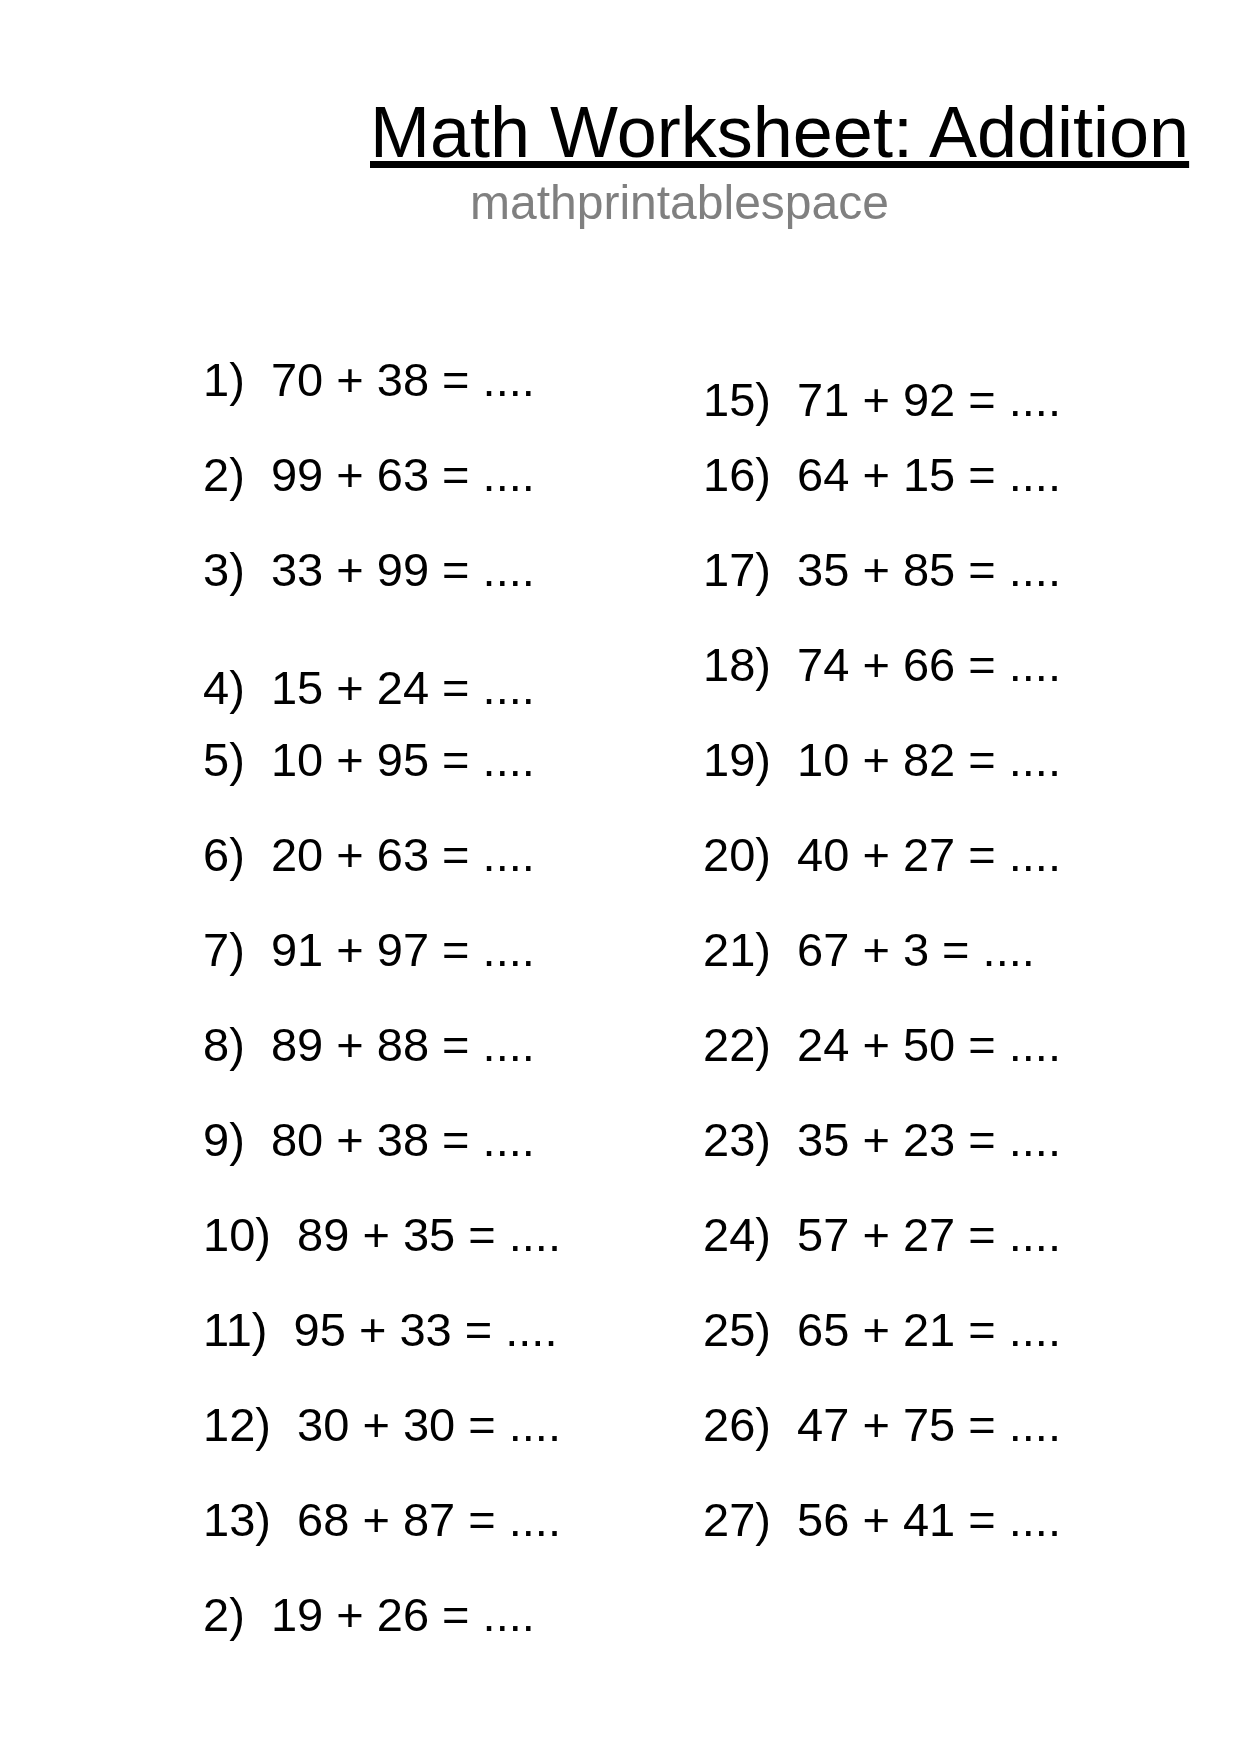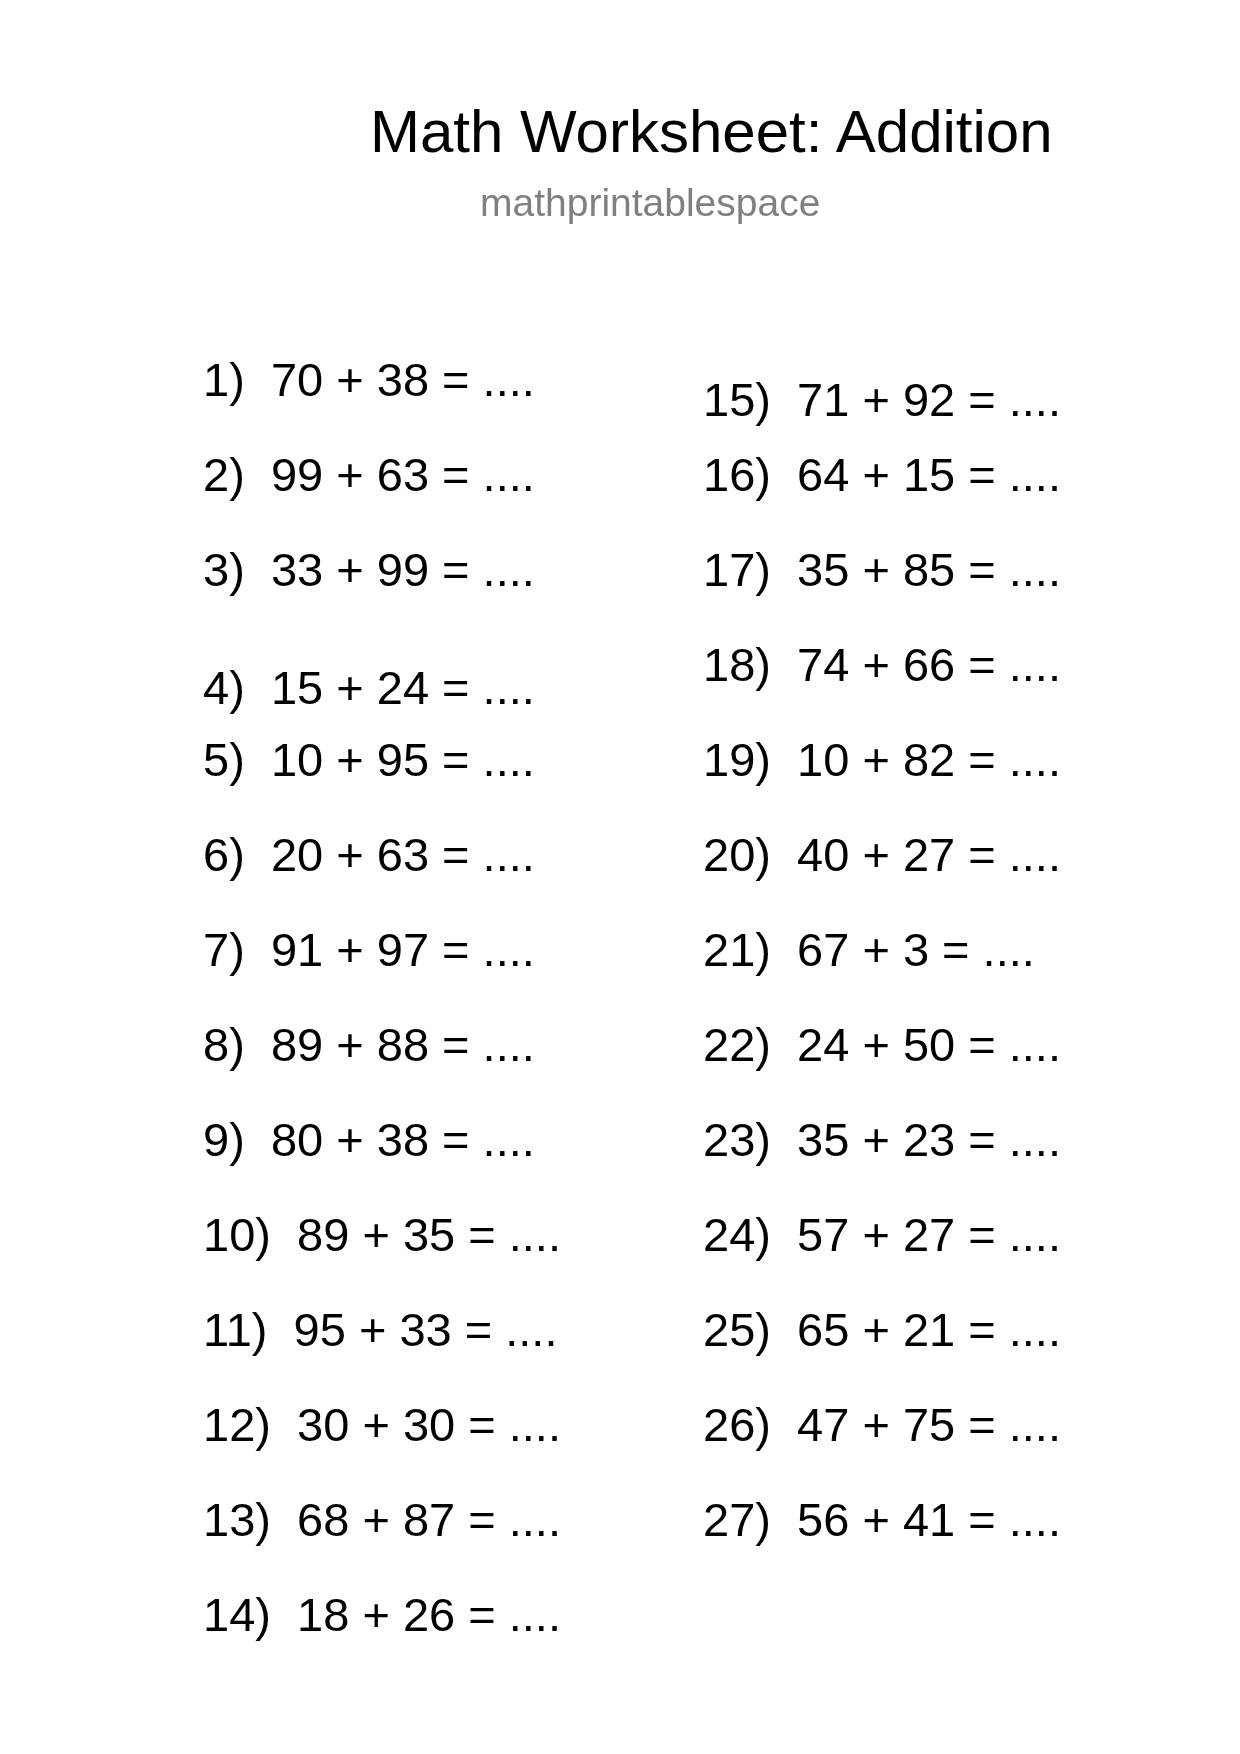--- a/index.html
+++ b/index.html
@@ -12,34 +12,34 @@
       height: 1754px;
       position: relative;
       overflow: hidden;
       font-family: "Liberation Sans", sans-serif;
       color: #000000;
     }
     .title {
       position: absolute;
       left: 370px;
       top: 96px;
-      font-size: 60px;
+      font-size: 72px;
       line-height: 72px;
       white-space: nowrap;
       color: #000000;
+      text-decoration: underline;
     }
     .subtitle {
       position: absolute;
       left: 470px;
       top: 178px;
-      font-size: 39px;
+      font-size: 48px;
       line-height: 50px;
       white-space: nowrap;
       color: #808080;
-      margin-left: 10px;
     }
     .column {
       position: absolute;
       top: 0;
     }
     .col-left { left: 203px; }
     .col-right { left: 703px; }
     .problem {
       position: absolute;
       left: 0;
@@ -62,21 +62,21 @@
   <div class="problem" style="top:664px">4)  15 + 24 = ....</div>
   <div class="problem" style="top:736px">5)  10 + 95 = ....</div>
   <div class="problem" style="top:831px">6)  20 + 63 = ....</div>
   <div class="problem" style="top:926px">7)  91 + 97 = ....</div>
   <div class="problem" style="top:1021px">8)  89 + 88 = ....</div>
   <div class="problem" style="top:1116px">9)  80 + 38 = ....</div>
   <div class="problem" style="top:1211px">10)  89 + 35 = ....</div>
   <div class="problem" style="top:1306px">11)  95 + 33 = ....</div>
   <div class="problem" style="top:1401px">12)  30 + 30 = ....</div>
   <div class="problem" style="top:1496px">13)  68 + 87 = ....</div>
-  <div class="problem" style="top:1591px">14)  18 + 26 = ....</div>
+  <div class="problem" style="top:1591px">2)  19 + 26 = ....</div>
 </div>
 
 <div class="column col-right">
   <div class="problem" style="top:376px">15)  71 + 92 = ....</div>
   <div class="problem" style="top:451px">16)  64 + 15 = ....</div>
   <div class="problem" style="top:546px">17)  35 + 85 = ....</div>
   <div class="problem" style="top:641px">18)  74 + 66 = ....</div>
   <div class="problem" style="top:736px">19)  10 + 82 = ....</div>
   <div class="problem" style="top:831px">20)  40 + 27 = ....</div>
   <div class="problem" style="top:926px">21)  67 + 3 = ....</div>

